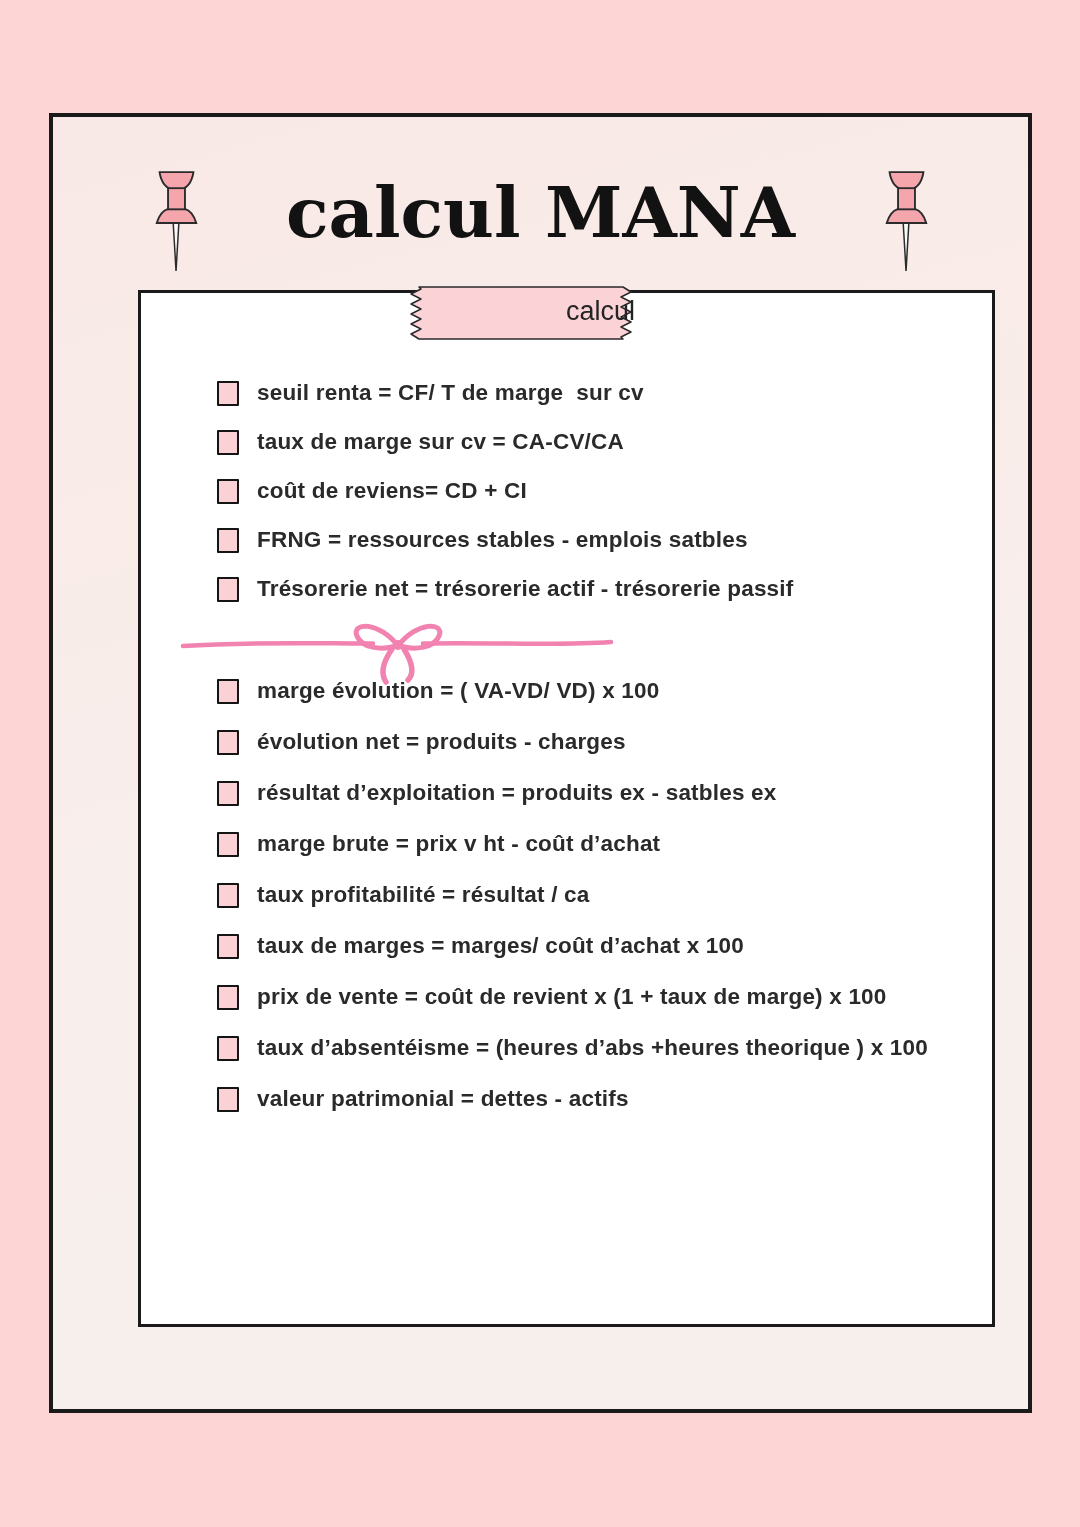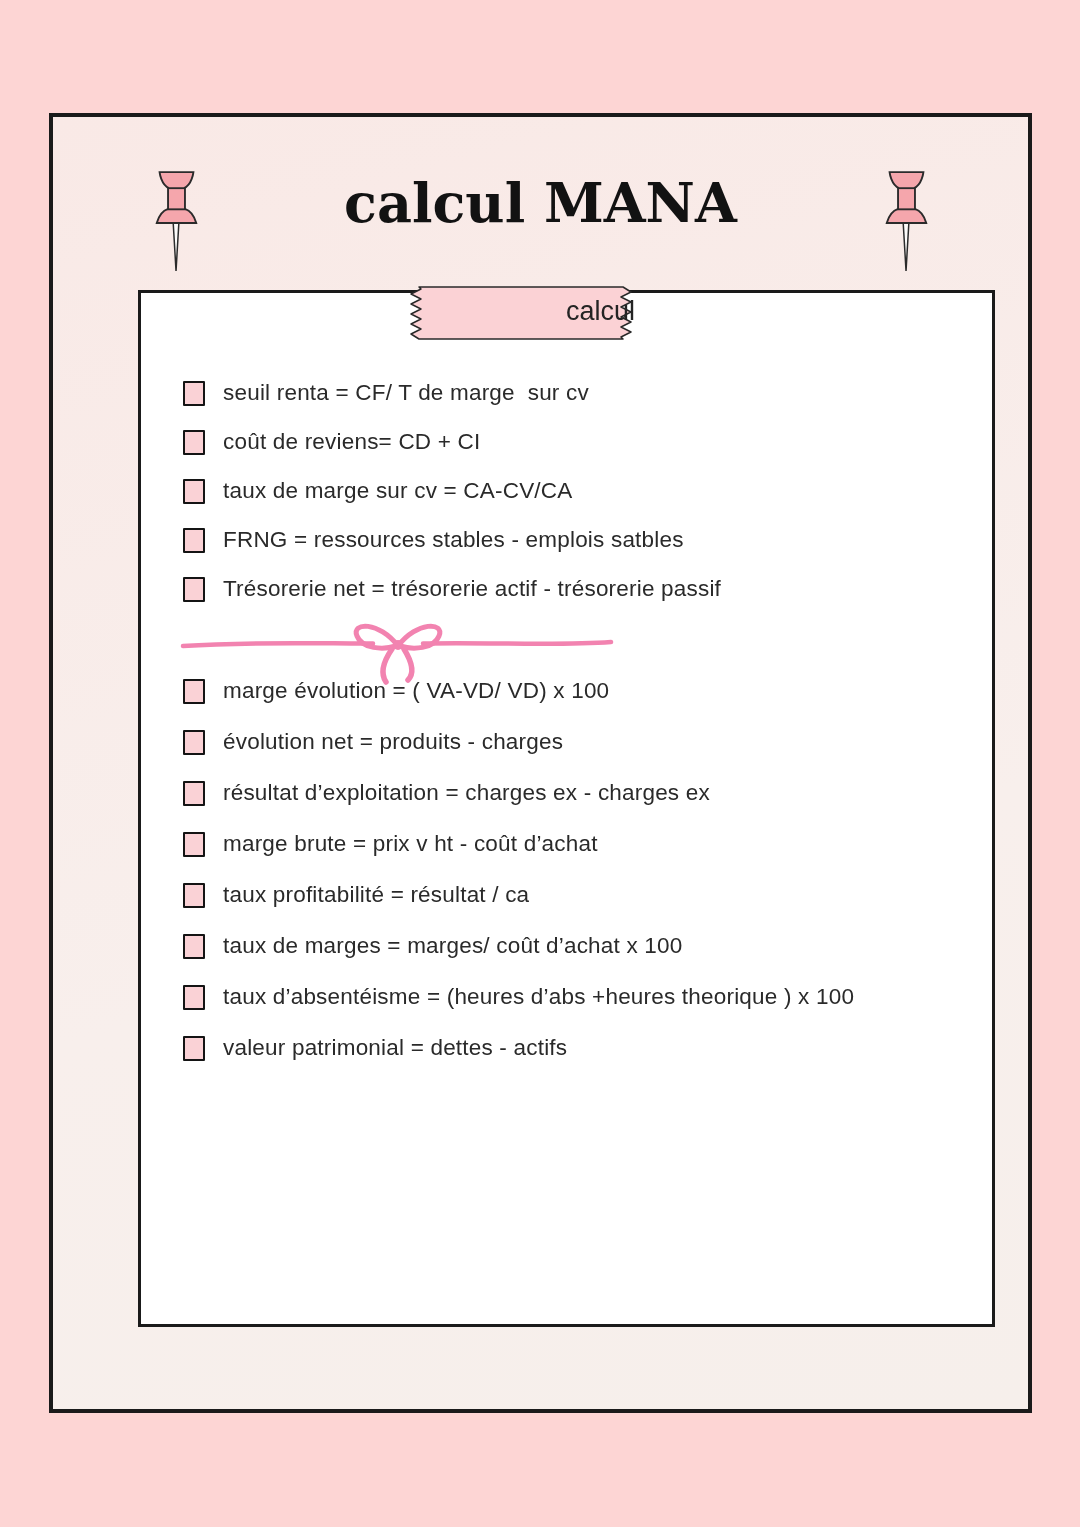--- a/index.html
+++ b/index.html
@@ -23,21 +23,21 @@
   }
 
   .title {
     position: absolute;
     top: 57px; left: 0;
     width: 100%;
     margin: 0;
     text-align: center;
     font-family: "DejaVu Serif", serif;
     font-weight: bold;
-    font-size: 54px;
+    font-size: 70px;
     line-height: 1.1;
     color: #121212;
   }
 
   .pin { position: absolute; top: 52px; width: 47px; height: 106px; }
   .pin-left  { left: 100px; }
   .pin-right { left: 830px; }
 
   .box {
     position: absolute;
@@ -55,21 +55,21 @@
   .banner svg { position: absolute; left: 0; top: 0; }
   .banner-label {
     position: absolute;
     left: 0; top: 11px;
     width: 100%;
     text-align: right;
     font-size: 27px;
     color: #242424;
   }
 
-  .list { padding-left: 42px; }
+  .list { padding-left: 76px; font-weight: bold; }
   #group1 { margin-top: 85px; }
   #group2 { margin-top: -15px; }
 
   .row { display: flex; align-items: center; height: 30px; margin-bottom: 19px; }
   #group2 .row { margin-bottom: 21px; }
   #group1 .row:nth-child(5) { margin-top: 6px; }
   #group1 .row:nth-child(6) { margin-top: -7px; }
   #group1 .row:last-child { margin-bottom: 0; }
 
   .checkbox {
@@ -127,25 +127,25 @@
       </div>
 
       
       <div class="list" id="group1">
           <div class="row">
             <span class="checkbox"></span>
             <span class="label">seuil renta = CF/ T de marge  sur cv</span>
           </div>
           <div class="row">
             <span class="checkbox"></span>
+            <span class="label">taux de marge sur cv = CA-CV/CA</span>
+          </div>
+          <div class="row">
+            <span class="checkbox"></span>
             <span class="label">coût de reviens= CD + CI</span>
-          </div>
-          <div class="row">
-            <span class="checkbox"></span>
-            <span class="label">taux de marge sur cv = CA-CV/CA</span>
           </div>
           <div class="row">
             <span class="checkbox"></span>
             <span class="label">FRNG = ressources stables - emplois satbles</span>
           </div>
           <div class="row">
             <span class="checkbox"></span>
             <span class="label">Trésorerie net = trésorerie actif - trésorerie passif</span>
           </div>
         </div>
@@ -166,33 +166,37 @@
           <div class="row">
             <span class="checkbox"></span>
             <span class="label">marge évolution = ( VA-VD/ VD) x 100</span>
           </div>
           <div class="row">
             <span class="checkbox"></span>
             <span class="label">évolution net = produits - charges</span>
           </div>
           <div class="row">
             <span class="checkbox"></span>
-            <span class="label">résultat d’exploitation = charges ex - charges ex</span>
+            <span class="label">résultat d’exploitation = produits ex - satbles ex</span>
           </div>
           <div class="row">
             <span class="checkbox"></span>
             <span class="label">marge brute = prix v ht - coût d’achat</span>
           </div>
           <div class="row">
             <span class="checkbox"></span>
             <span class="label">taux profitabilité = résultat / ca</span>
           </div>
           <div class="row">
             <span class="checkbox"></span>
             <span class="label">taux de marges = marges/ coût d’achat x 100</span>
+          </div>
+          <div class="row">
+            <span class="checkbox"></span>
+            <span class="label">prix de vente = coût de revient x (1 + taux de marge) x 100</span>
           </div>
           <div class="row">
             <span class="checkbox"></span>
             <span class="label">taux d’absentéisme = (heures d’abs +heures theorique ) x 100</span>
           </div>
           <div class="row">
             <span class="checkbox"></span>
             <span class="label">valeur patrimonial = dettes - actifs</span>
           </div>
         </div>

